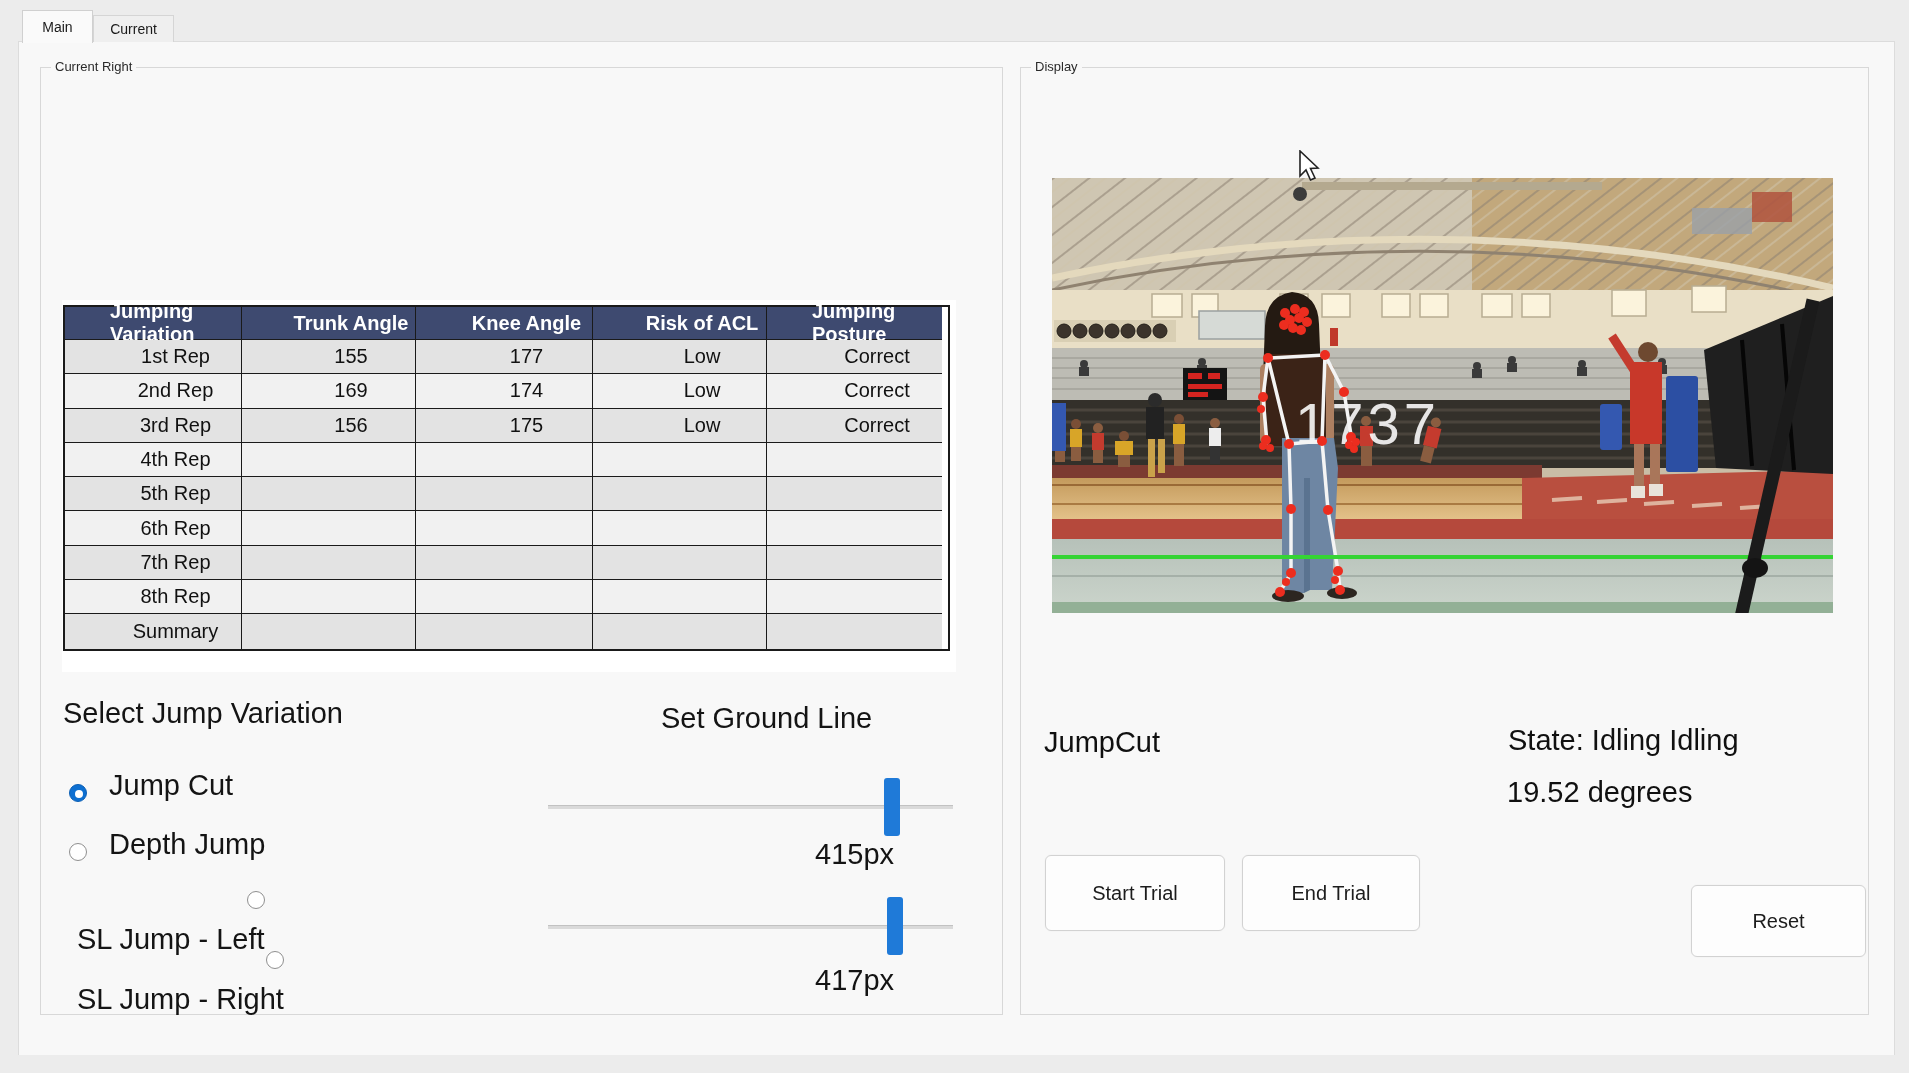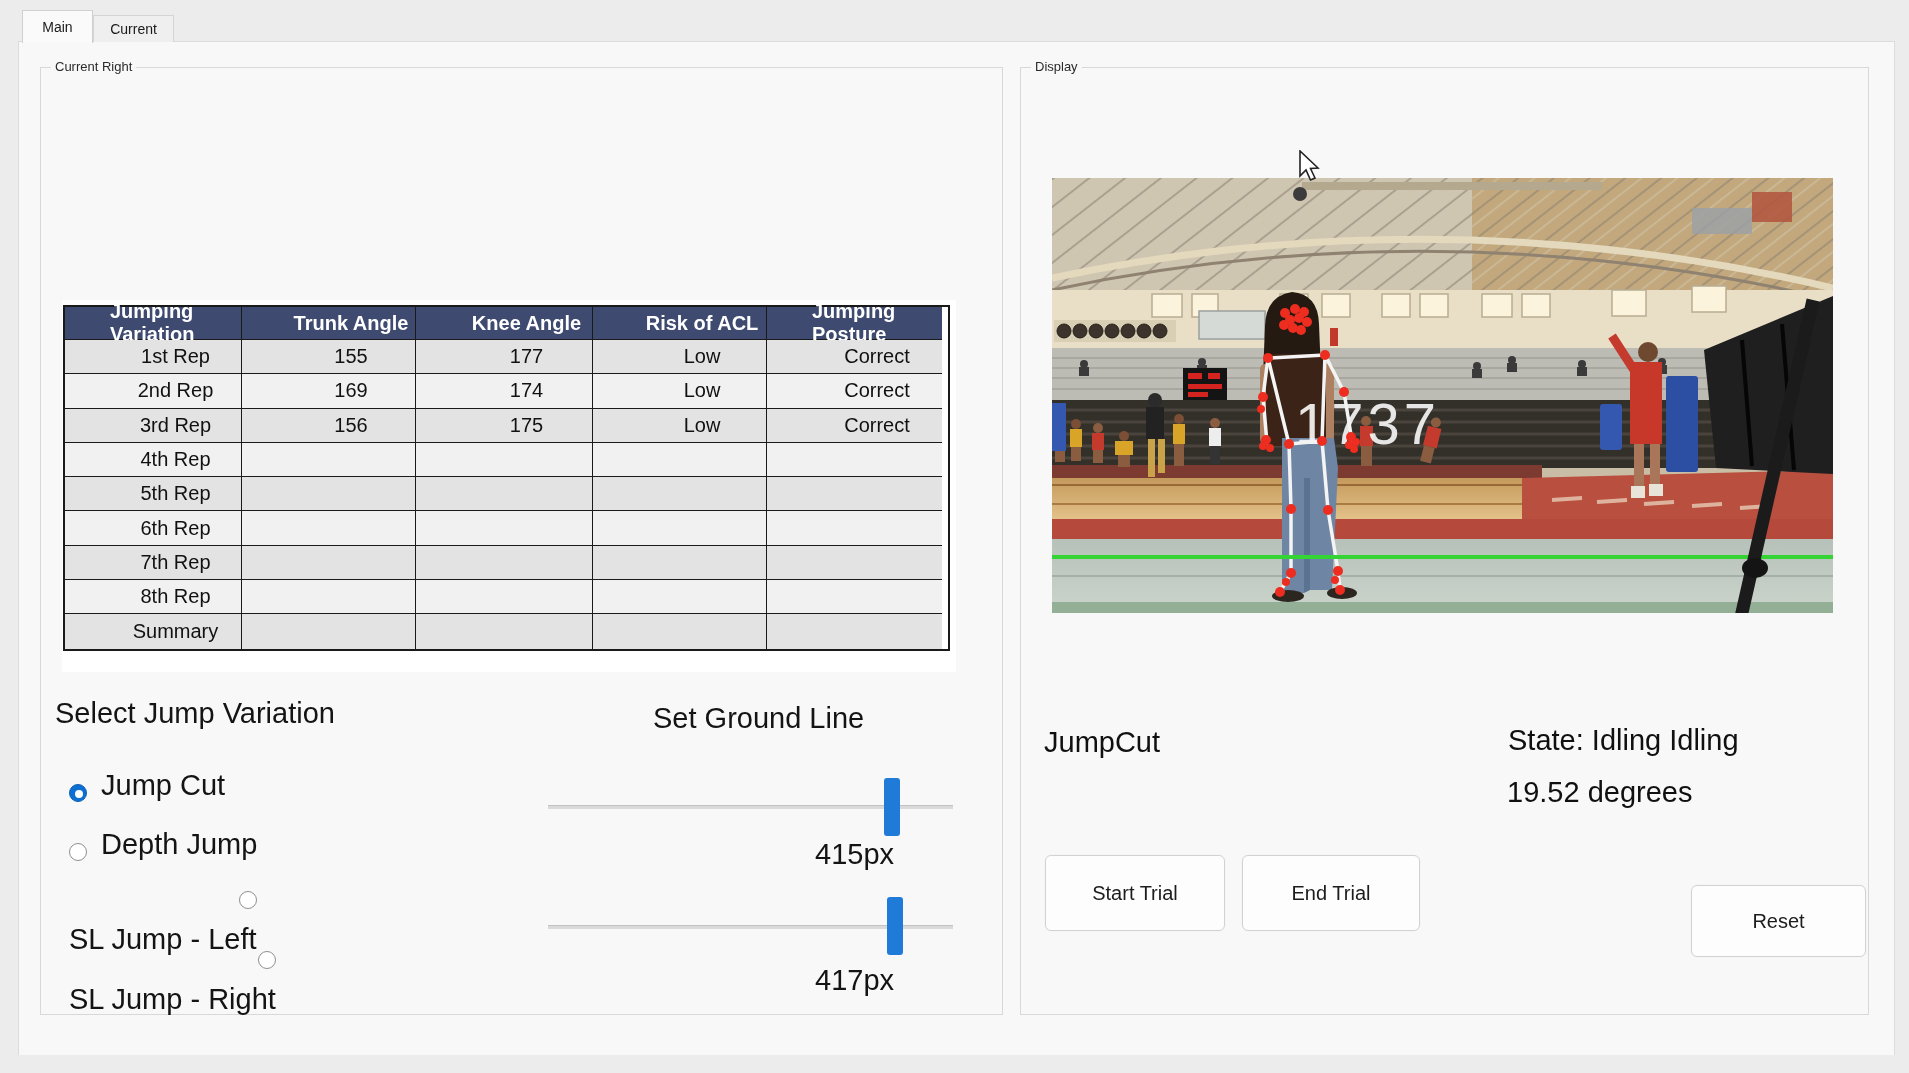--- a/index.html
+++ b/index.html
@@ -20,21 +20,21 @@
   #rep-table{left:63px;top:305px;width:883px;border:2px solid #1a1a1a;background:#fff;}
   .trow{display:grid;grid-template-columns:177px 174px 177px 174px 175px;}
   .tcell{box-sizing:border-box;border-right:1.5px solid #1a1a1a;border-bottom:1.5px solid #1a1a1a;
          display:flex;align-items:center;justify-content:center;font-size:20px;color:#111;height:34.3px;padding-left:45px;}
   .trow .tcell:last-child{border-right:none;}
   .trow:last-child .tcell{border-bottom:none;}
   .trow.head .tcell{background:#3e4a70;color:#ffffff;font-weight:bold;height:33px;}
   .trow.odd .tcell{background:#e3e3e3;}
   .trow.even .tcell{background:#f1f1f1;}
   
-  .big-label{font-size:29px;color:#141414;white-space:nowrap;}
+  .big-label{font-size:29px;color:#141414;white-space:nowrap;margin-left:8px;}
   .radio-row{display:flex;align-items:flex-end;gap:14px;height:30px;}
   .radio{width:18px;height:18px;border-radius:50%;box-sizing:border-box;background:#fff;border:1.5px solid #8f8f8f;position:relative;flex:0 0 18px;}
   .radio.selected{background:#0d6fd1;border:1.5px solid #0d60b5;}
   .radio.selected::after{content:"";position:absolute;left:5px;top:5px;width:8px;height:8px;border-radius:50%;background:#fff;}
   .slider-track{height:3px;background:#dadada;border-top:1px solid #c2c2c2;}
   .slider-handle{width:16px;height:58px;background:#1f7ad8;border-radius:3px;}
   .px-label{font-size:29px;color:#141414;}
   
   .btn{box-sizing:border-box;background:#fdfdfd;border:1px solid #d2d2d2;border-radius:6px;
        display:flex;align-items:center;justify-content:center;font-size:20px;color:#1c1c1c;box-shadow:0 0 0 1px rgba(0,0,0,0.01);}

